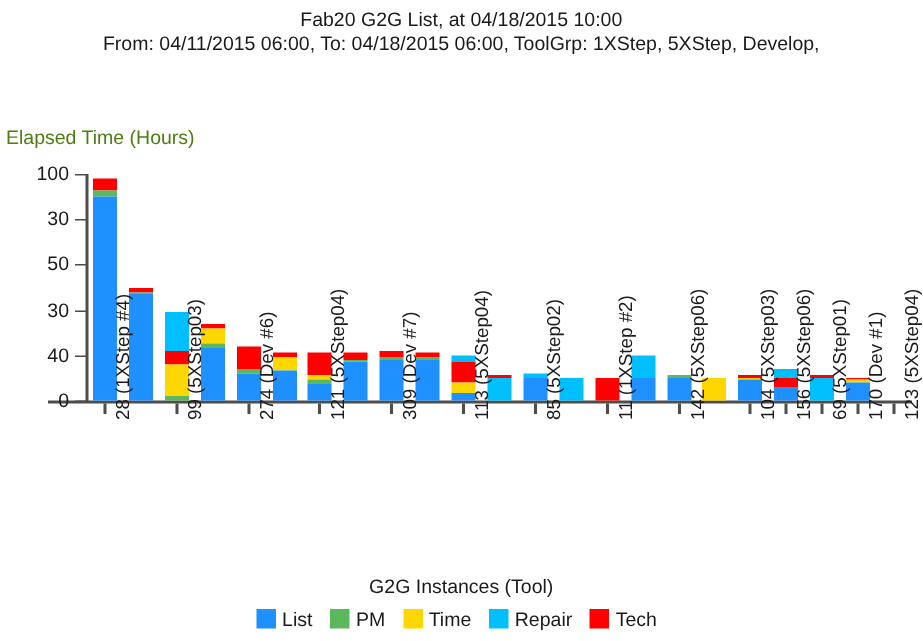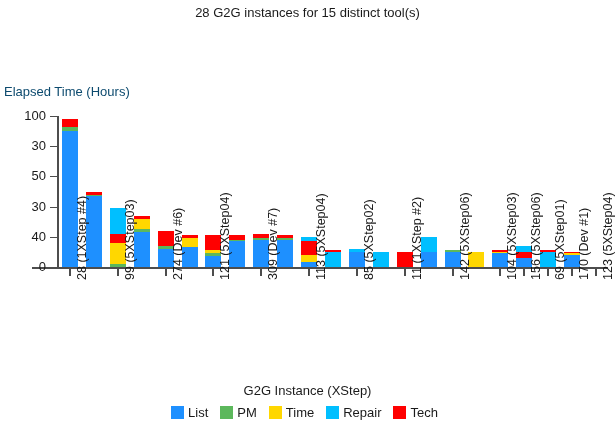--- a/index.html
+++ b/index.html
@@ -27,21 +27,21 @@
     color: #1a1a1a;
     white-space: nowrap;
   }
 
   
   #y-axis-title {
     position: absolute;
     left: 4px;
     top: 84px;
     font-size: 13px;
-    color: #0c4a6e;
+    color: #4d7c0f;
   }
 
   
   #chart-area {
     position: absolute;
     left: 0;
     top: 100px;
     width: 615px;
     height: 290px;
   }
@@ -149,21 +149,22 @@
   .legend-swatch {
     width: 13px;
     height: 13px;
     display: inline-block;
   }
 </style>
 </head>
 <body>
 
 <div id="title-block">
-  <div class="tline">28 G2G instances for 15 distinct tool(s)</div>
+  <div class="tline">Fab20 G2G List, at 04/18/2015 10:00</div>
+  <div class="tline">From: 04/11/2015 06:00, To: 04/18/2015 06:00, ToolGrp: 1XStep, 5XStep, Develop,</div>
 </div>
 
 <div id="y-axis-title">Elapsed Time (Hours)</div>
 
 <div id="chart-area">
   <div id="y-axis-line"></div>
   <div id="x-axis-line"></div>
   <div id="y-ticks">
       <div class="y-tick" style="top: 167px;"></div>
       <div class="y-tick-label" style="left: 0px; top: 167px; width: 46px;">0</div>
@@ -311,21 +312,21 @@
       <div class="x-label" style="left: 409.739px; top: 180px;">11 (1XStep #2)</div>
       <div class="x-label" style="left: 457.565px; top: 180px;">142 (5XStep06)</div>
       <div class="x-label" style="left: 505.391px; top: 180px;">104 (5XStep03)</div>
       <div class="x-label" style="left: 529.304px; top: 180px;">156 (5XStep06)</div>
       <div class="x-label" style="left: 553.217px; top: 180px;">69 (5XStep01)</div>
       <div class="x-label" style="left: 577.13px; top: 180px;">170 (Dev #1)</div>
       <div class="x-label" style="left: 601.043px; top: 180px;">123 (5XStep04)</div>
     </div>
 </div>
 
-<div id="x-axis-title">G2G Instance (XStep)</div>
+<div id="x-axis-title">G2G Instances (Tool)</div>
 
 <div id="legend">
     <div class="legend-item">
       <span class="legend-swatch" style="background: rgb(30, 144, 255);"></span>
       <span>List</span>
     </div>
     <div class="legend-item">
       <span class="legend-swatch" style="background: rgb(92, 184, 92);"></span>
       <span>PM</span>
     </div>

